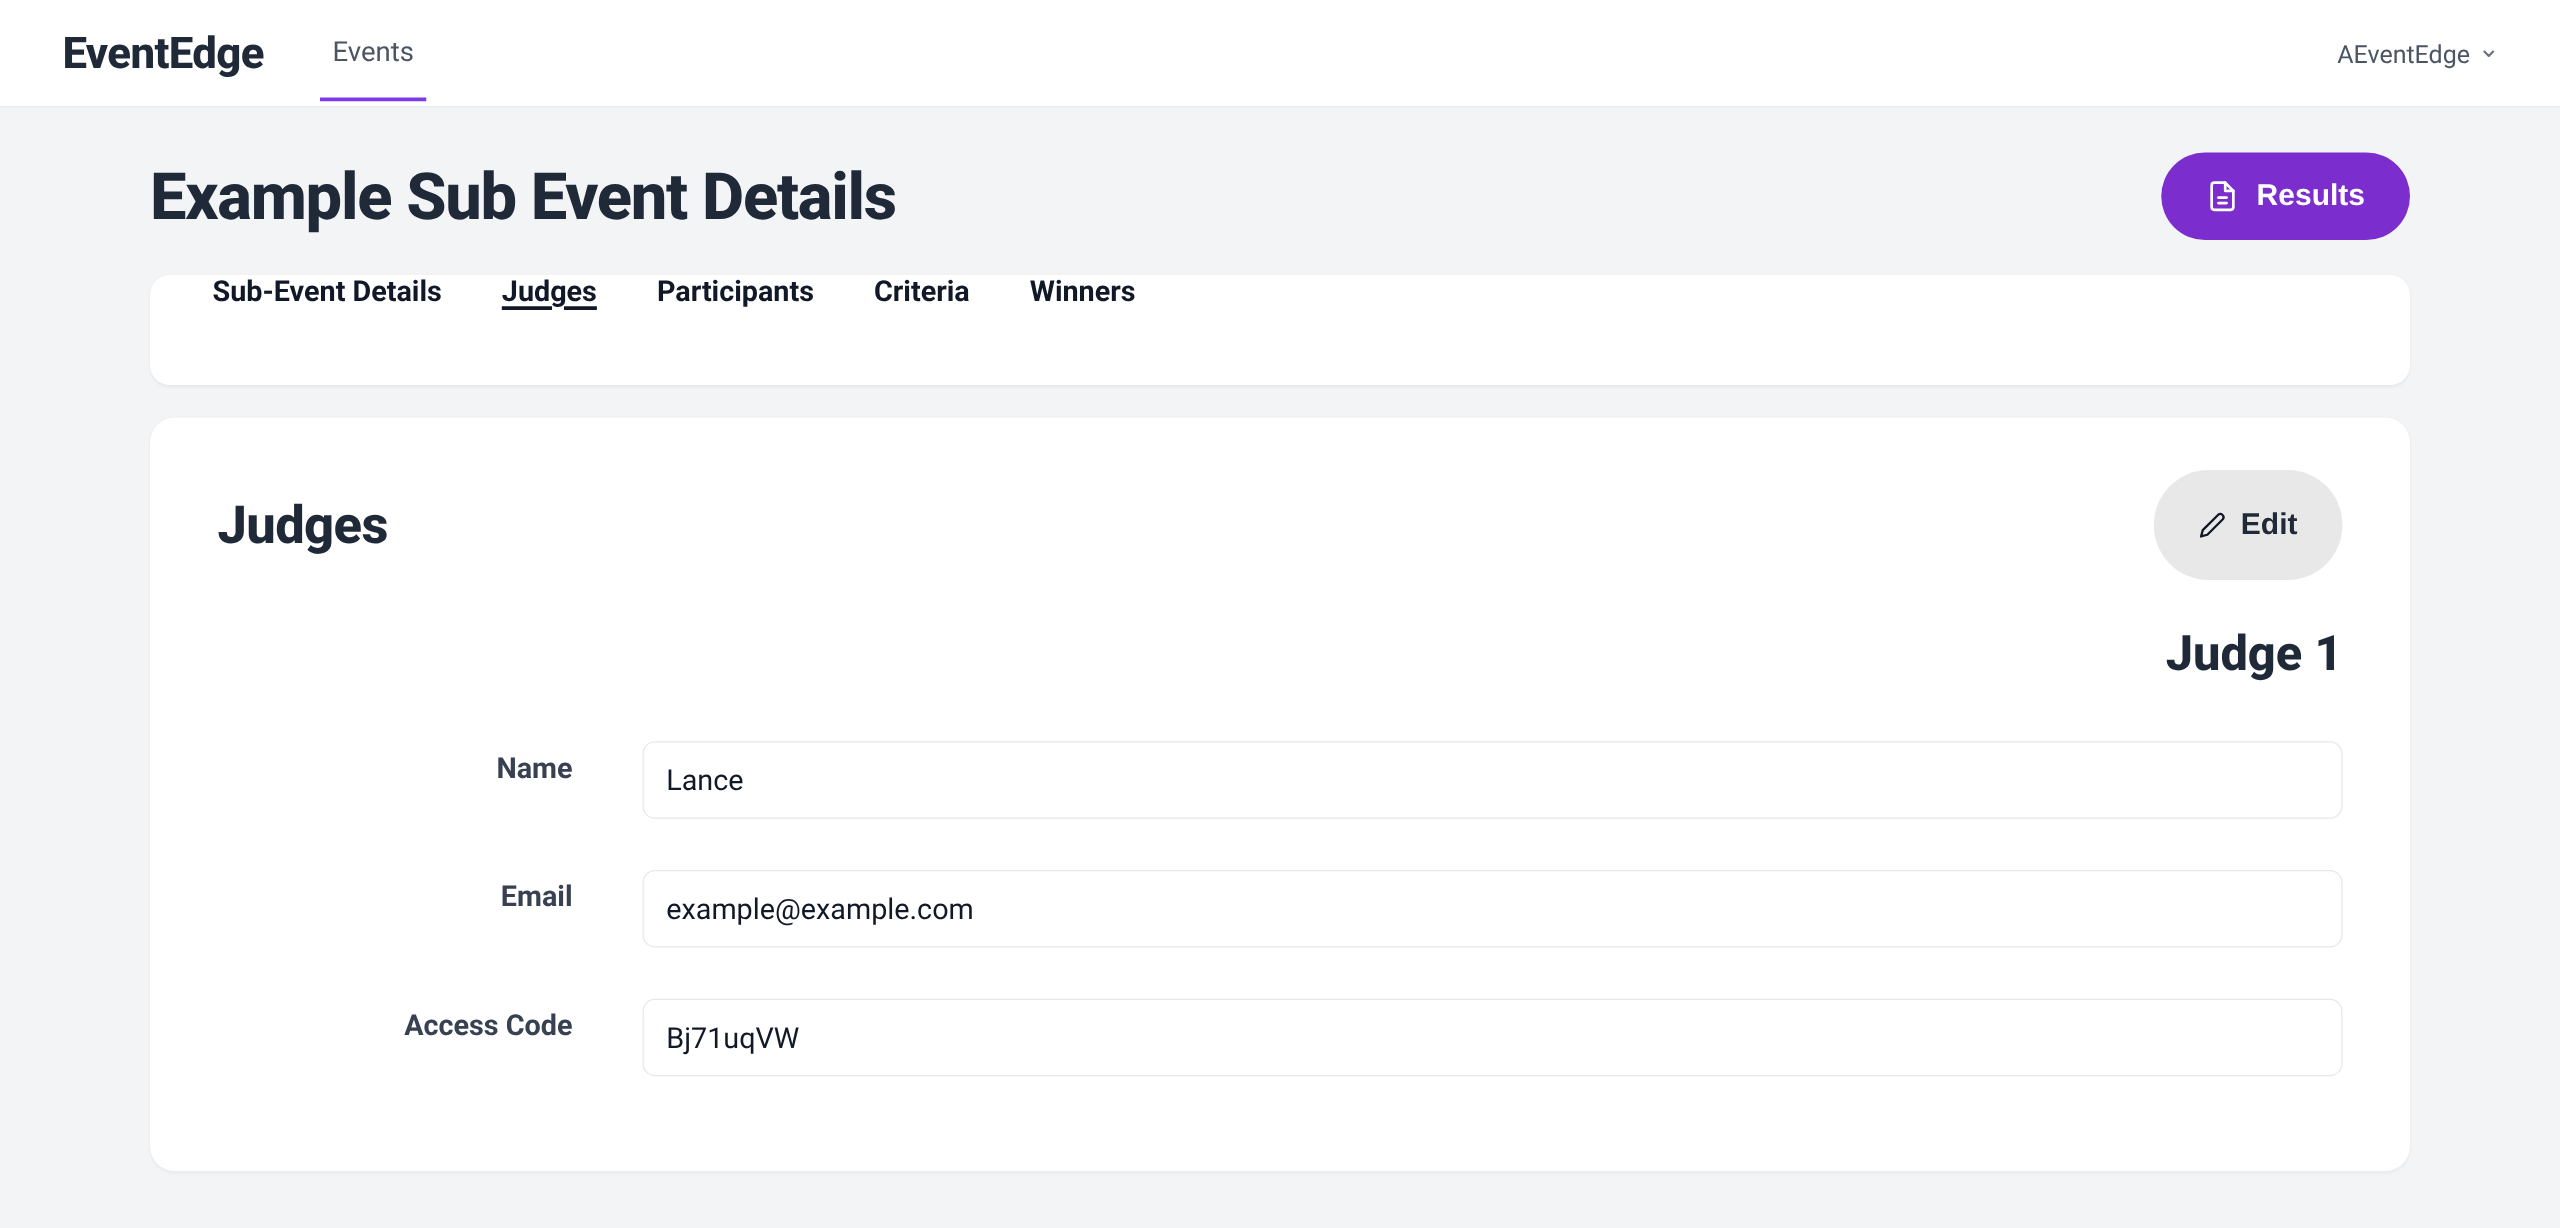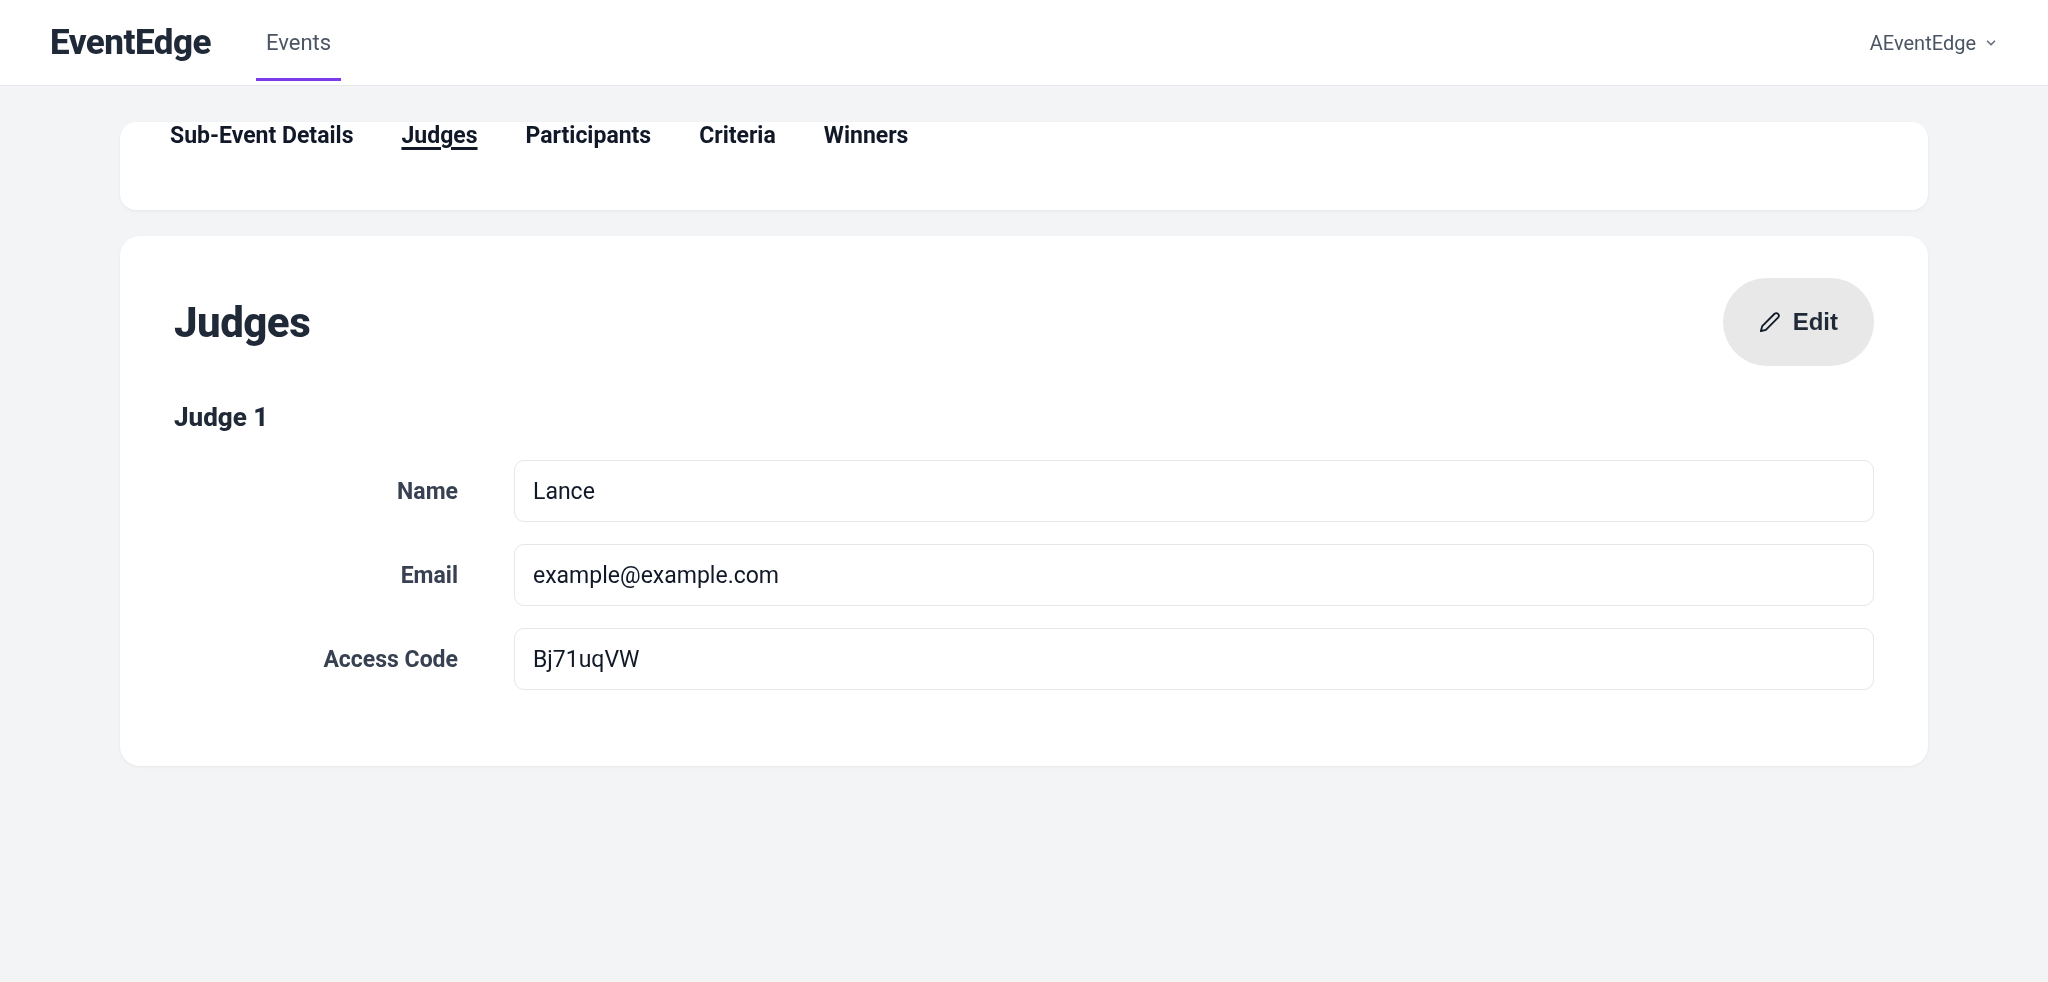--- a/index.html
+++ b/index.html
@@ -131,22 +131,23 @@
     justify-content: space-between;
     margin-bottom: 36px;
   }
   .content-title {
     font-weight: 800;
     font-size: 42px;
     letter-spacing: -0.5px;
   }
   .judge-heading {
     font-weight: 800;
-    font-size: 26px;
+    font-size: 39px;
     margin-bottom: 28px;
+    text-align: right;
   }
   .form-row {
     display: flex;
     align-items: center;
     margin-bottom: 22px;
   }
   .form-label {
     width: 340px;
     text-align: right;
     padding-right: 56px;
@@ -158,20 +159,21 @@
     flex: 1;
     height: 62px;
     border: 1px solid #e5e7eb;
     border-radius: 10px;
     padding: 0 18px;
     font-size: 23px;
     color: #111827;
     display: flex;
     align-items: center;
     background: #fff;
+    margin-top: 19px;
   }
   svg { display: block; }
 </style>
 </head>
 <body>
 
 <div class="topnav">
   <div class="brand">EventEdge</div>
   <div class="navlink active">
     <span>Events</span>
@@ -181,20 +183,34 @@
     <span>AEventEdge</span>
     <span>
       <svg class="chev" viewBox="0 0 24 24" fill="none" stroke="#6b7280" stroke-width="3" stroke-linecap="round" stroke-linejoin="round">
           <polyline points="6 9 12 15 18 9"></polyline>
         </svg>
     </span>
   </div>
 </div>
 
 <div class="page">
+  <div class="page-header">
+    <h1 class="page-title">Example Sub Event Details</h1>
+    <button class="btn-primary">
+      <span>
+        <svg width="26" height="26" viewBox="0 0 24 24" fill="none" stroke="#ffffff" stroke-width="2" stroke-linecap="round" stroke-linejoin="round">
+          <path d="M14 2H6a2 2 0 0 0-2 2v16a2 2 0 0 0 2 2h12a2 2 0 0 0 2-2V8z"></path>
+          <polyline points="14 2 14 8 20 8"></polyline>
+          <line x1="9" y1="13" x2="15" y2="13"></line>
+          <line x1="9" y1="17" x2="15" y2="17"></line>
+        </svg>
+      </span>
+      <span>Results</span>
+    </button>
+  </div>
 
   <div class="tabs-card">
     <div class="tab">Sub-Event Details</div>
     <div class="tab active">Judges</div>
     <div class="tab">Participants</div>
     <div class="tab">Criteria</div>
     <div class="tab">Winners</div>
   </div>
 
   <div class="content-card">

